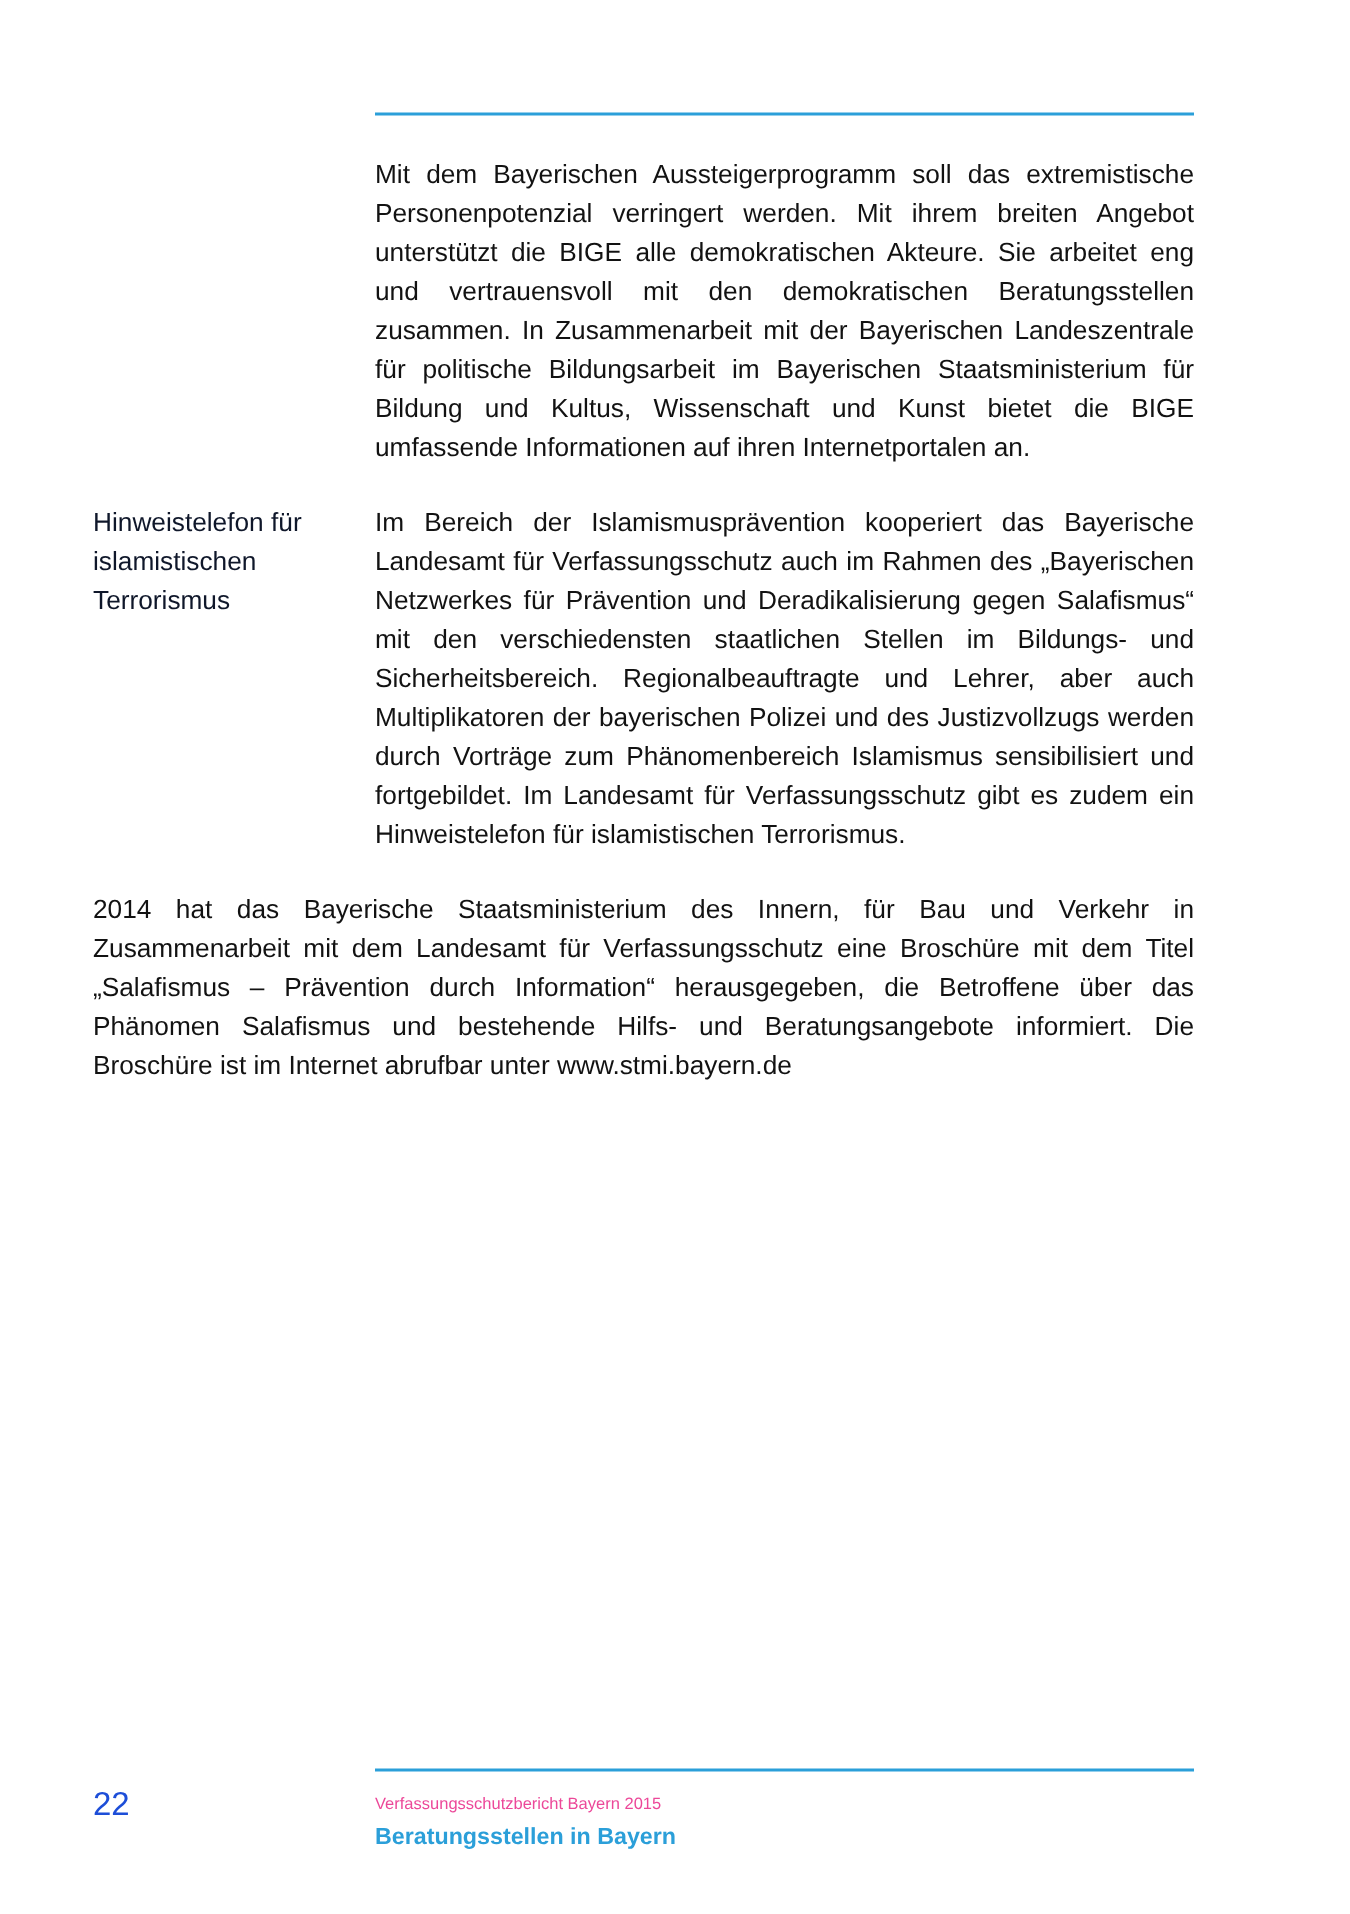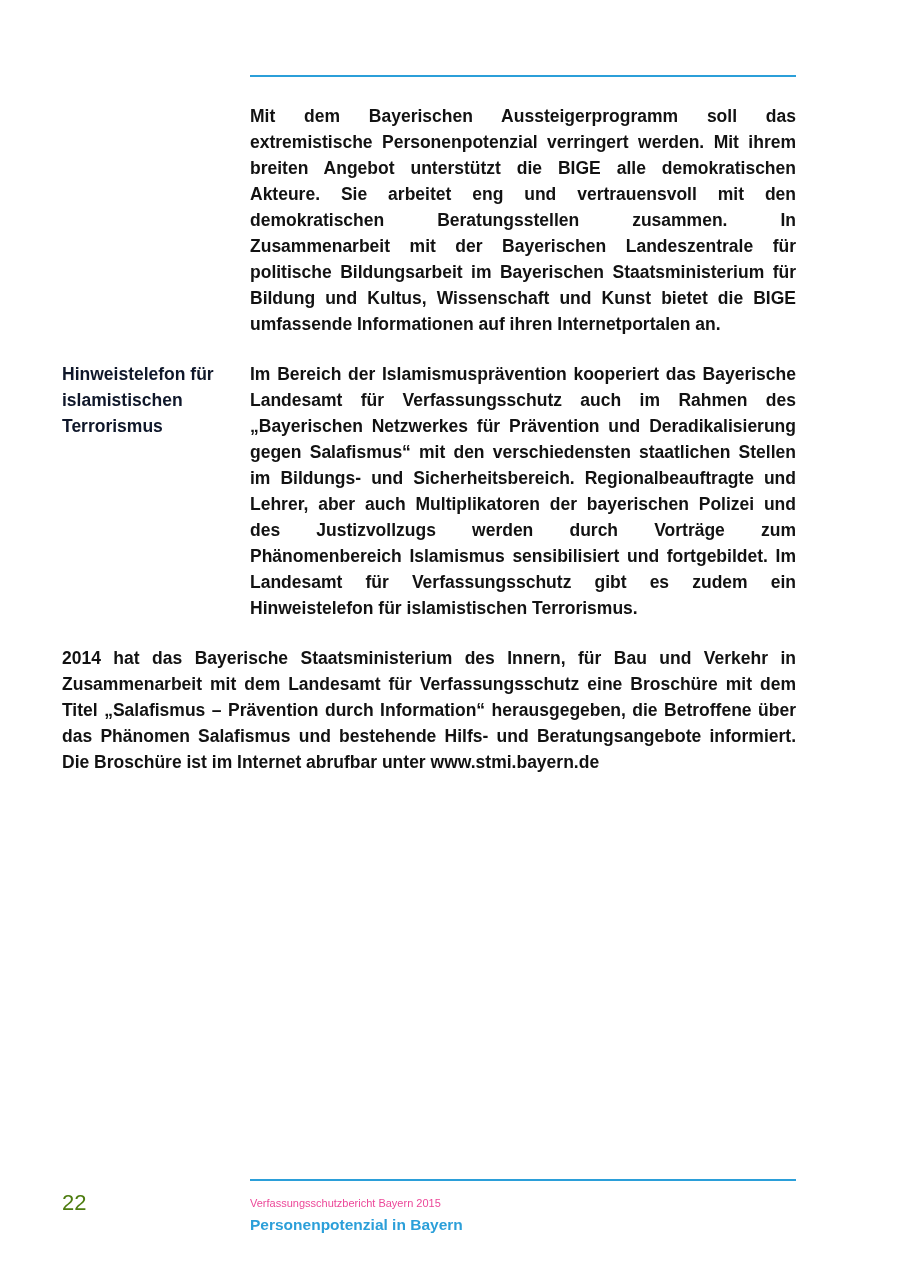--- a/index.html
+++ b/index.html
@@ -23,21 +23,20 @@
     top: 75px;
     width: 546px;
     height: 2px;
     background: var(--accent, #2b9fd9);
   }
   .sections {
     position: absolute;
     left: 62px;
     top: 103px;
     width: 734px;
-    font-weight: bold;
   }
   .row { display: flex; align-items: flex-start; }
   .row + .row { margin-top: 24px; }
   .label-col {
     flex: 0 0 188px;
     width: 188px;
     padding-right: 24px;
     font-size: 17.5px;
     line-height: 26px;
     color: #0f172a;
@@ -57,21 +56,21 @@
     width: 546px;
     height: 2px;
     background: var(--accent, #2b9fd9);
   }
   .page-number {
     position: absolute;
     left: 62px;
     top: 1190px;
     font-size: 22px;
     line-height: 26px;
-    color: #4d7c0f;
+    color: #1d4ed8;
     text-align: right;
   }
   .footer-text {
     position: absolute;
     left: 250px;
     top: 1192px;
   }
   .footer-line1 {
     font-size: 11px;
     line-height: 22px;
@@ -114,16 +113,16 @@
     </section>
 
   </div>
 
   <div class="page-number">22</div>
 
   <div class="bottom-rule"></div>
 
   <div class="footer-text">
     <div class="footer-line1">Verfassungsschutzbericht Bayern 2015</div>
-    <div class="footer-line2">Personenpotenzial in Bayern</div>
+    <div class="footer-line2">Beratungsstellen in Bayern</div>
   </div>
 
 </div>
 
 </body></html>

